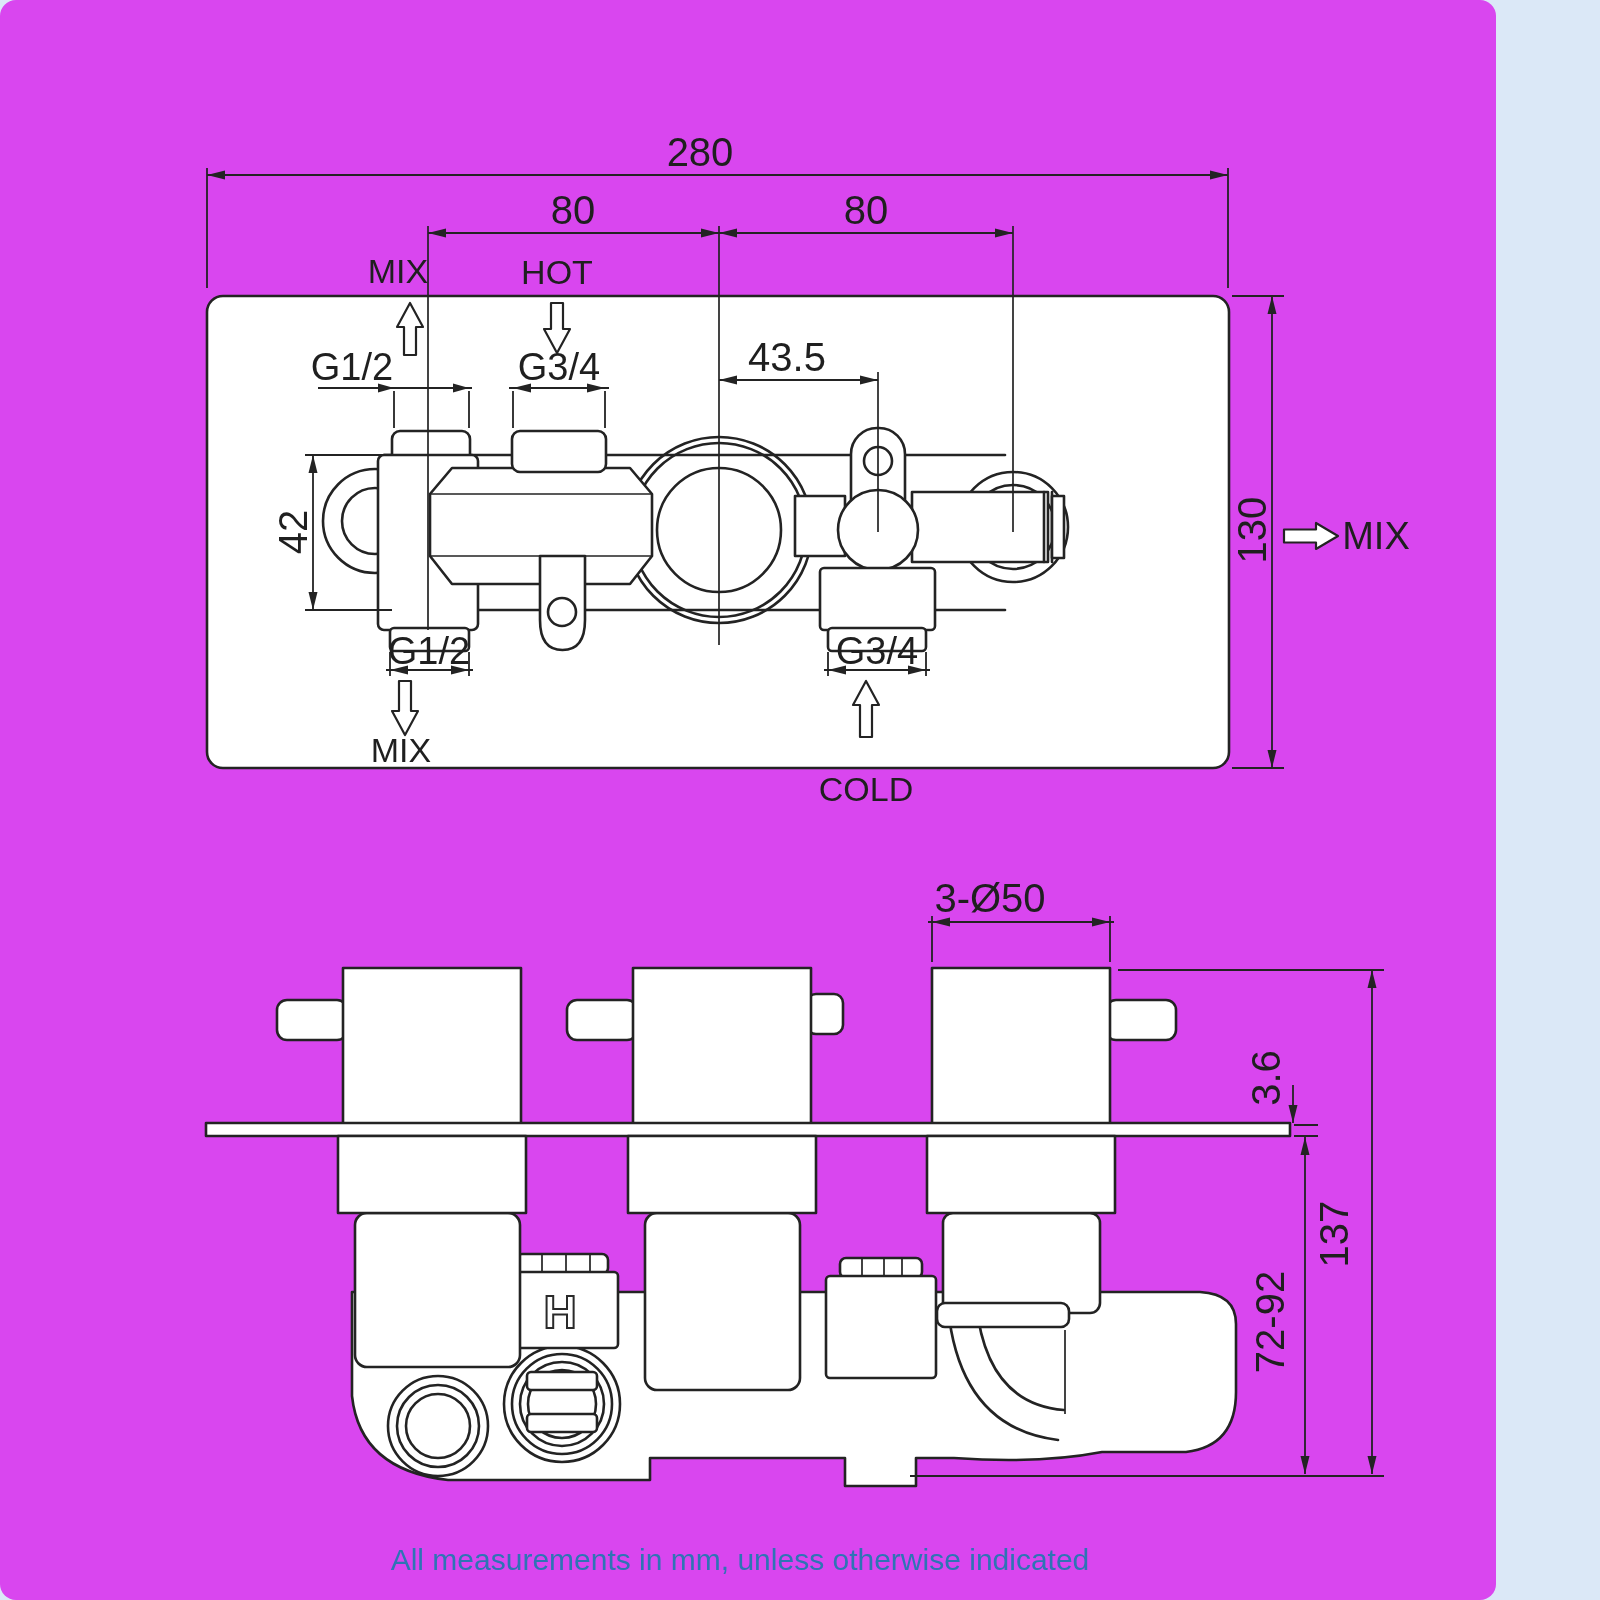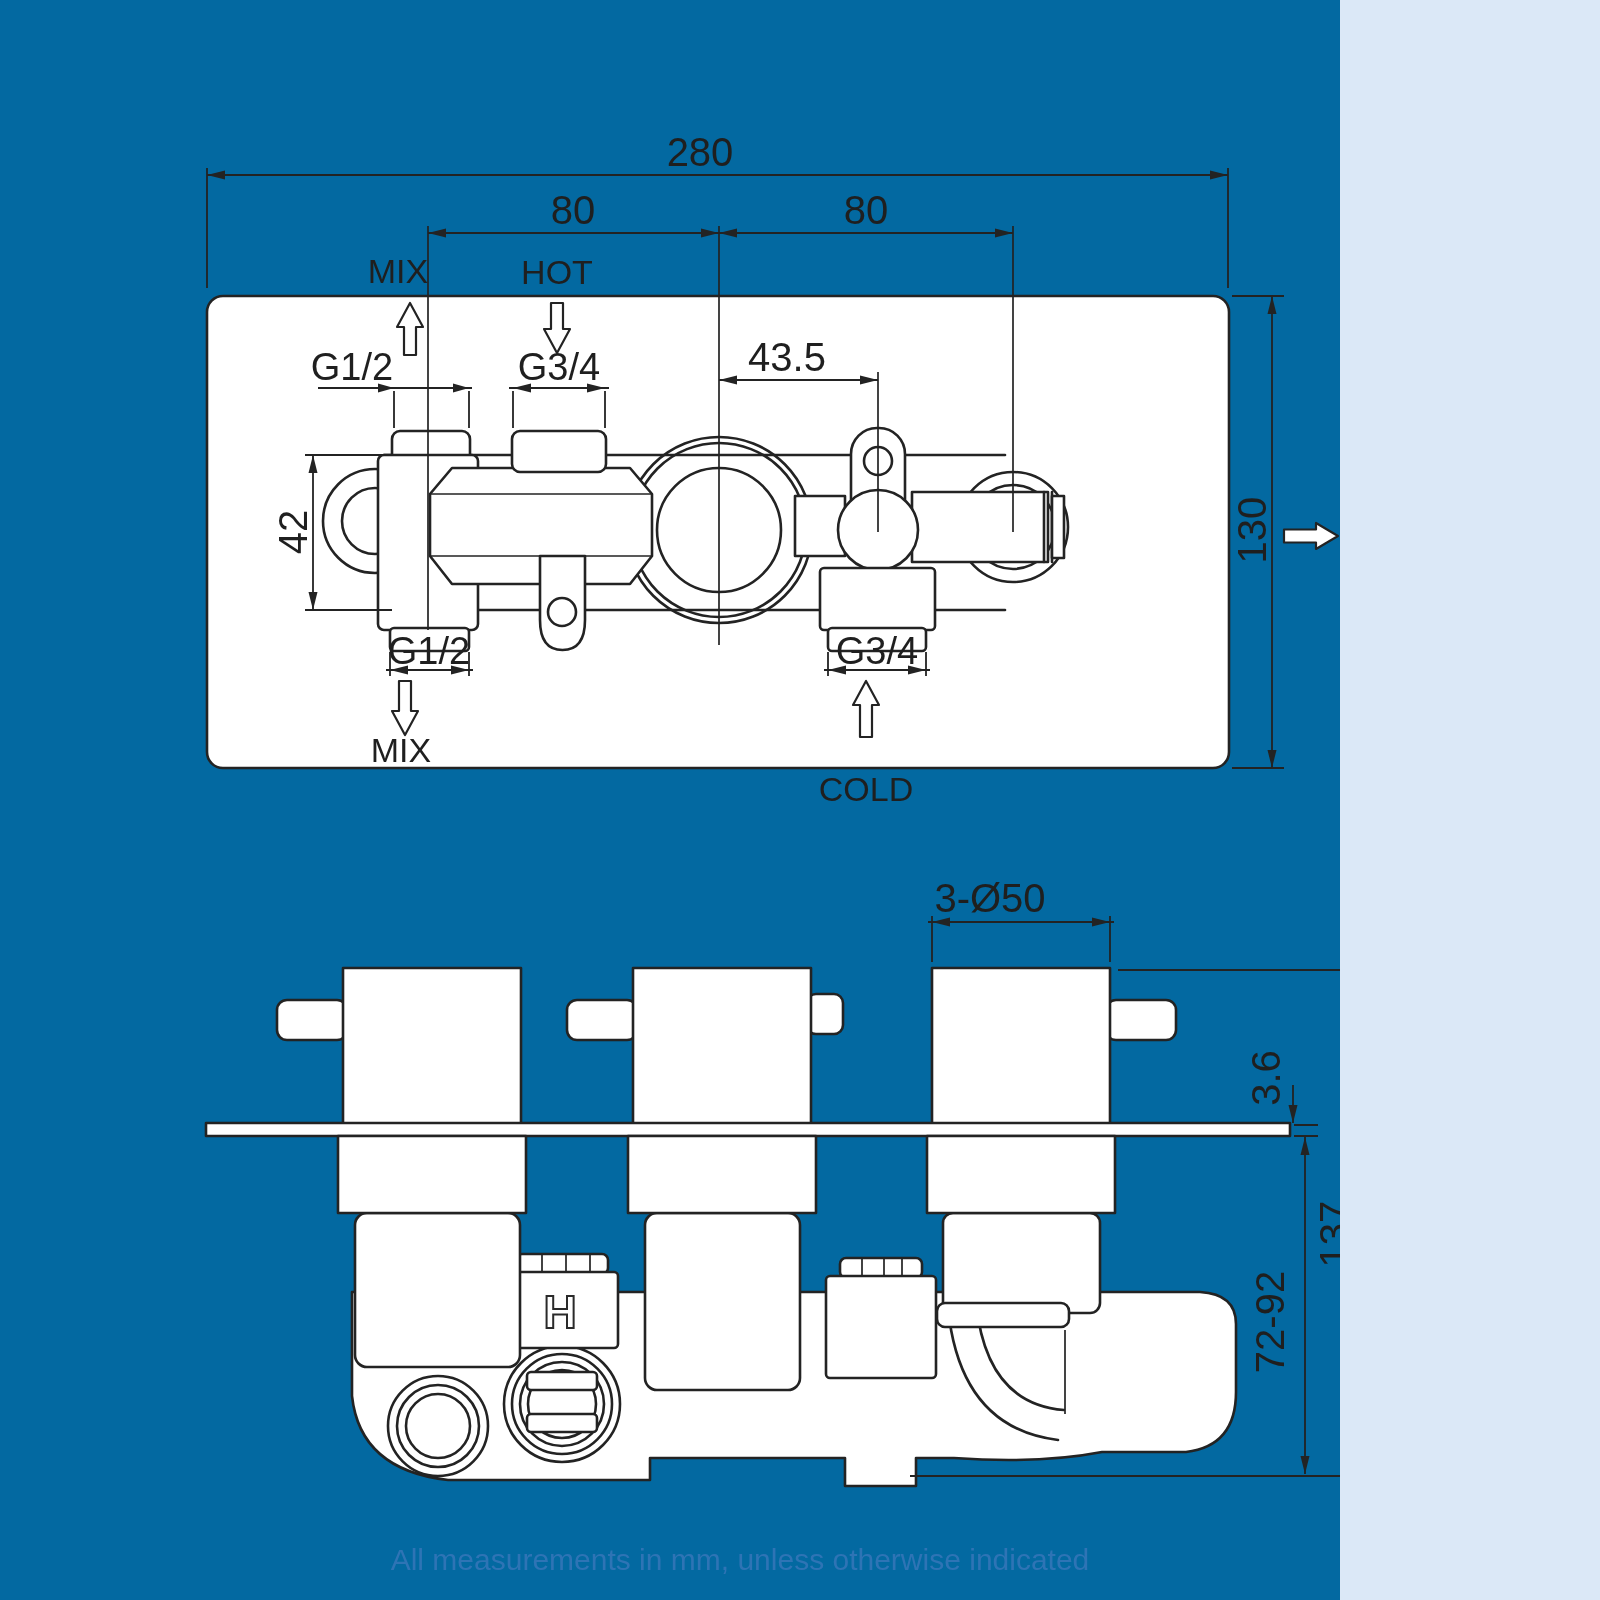--- a/index.html
+++ b/index.html
@@ -1,17 +1,17 @@
 <!DOCTYPE html>
 <html><head>
 <meta charset="utf-8">
 <style>
   html,body{margin:0;padding:0;background:#dbe8f7;}
-  .page{position:relative;width:1340px;height:1600px;background:#0369a1;overflow:hidden;
-        font-family:"Liberation Sans", sans-serif;}
+  .page{position:relative;width:1496px;height:1600px;background:#d946ef;overflow:hidden;
+        font-family:"Liberation Sans", sans-serif;border-radius:16px;}
   svg{display:block;width:1600px;height:1600px;}
   .body-ln{fill:none;stroke:#232323;stroke-width:2.6;stroke-linejoin:round;stroke-linecap:round;}
   .body-fill{fill:#ffffff;stroke:#232323;stroke-width:2.6;stroke-linejoin:round;}
   .thin{fill:none;stroke:#232323;stroke-width:1.7;}
   .dim{fill:none;stroke:#232323;stroke-width:1.8;}
   .arr{fill:#232323;stroke:none;}
   .flow{fill:#ffffff;stroke:#232323;stroke-width:2.2;stroke-linejoin:round;}
   text{fill:#1f1f1f;font-family:"Liberation Sans", sans-serif;}
   .t-dim{font-size:40px;}
   .t-port{font-size:38px;}

